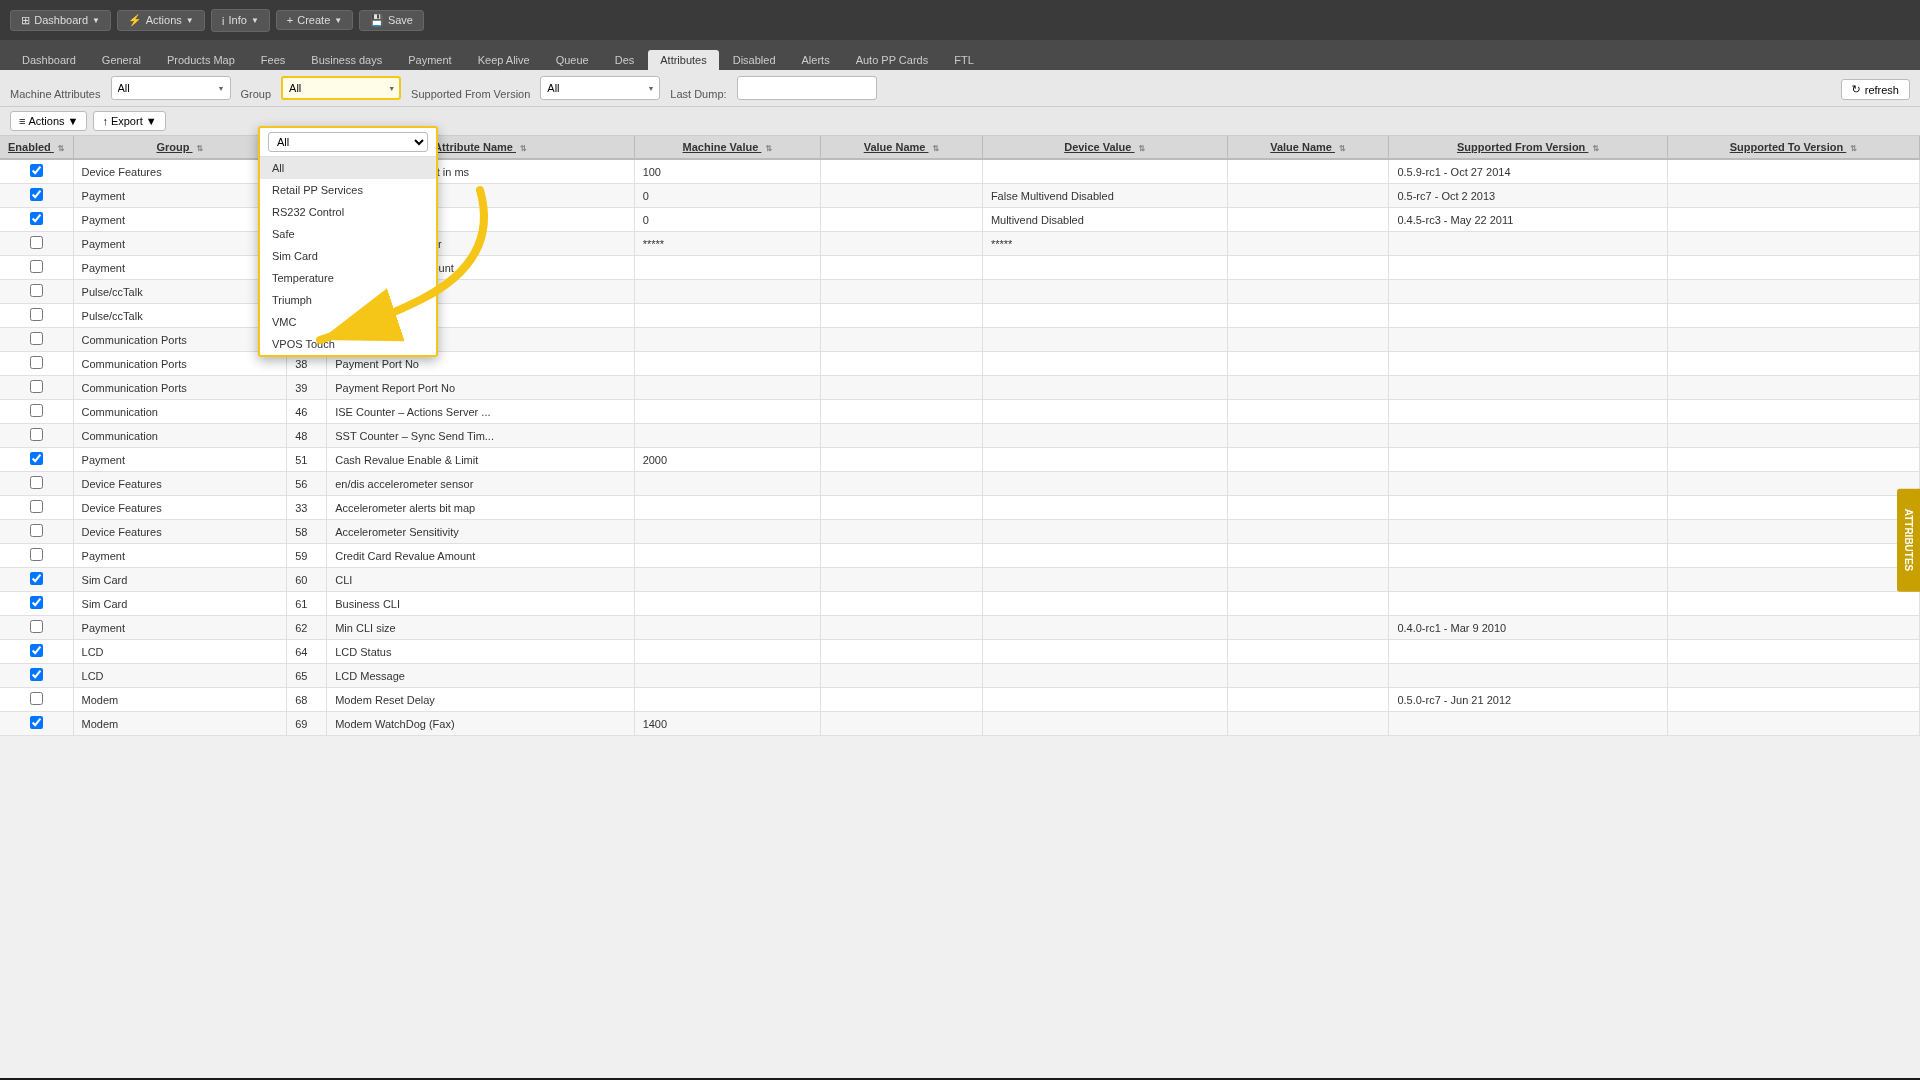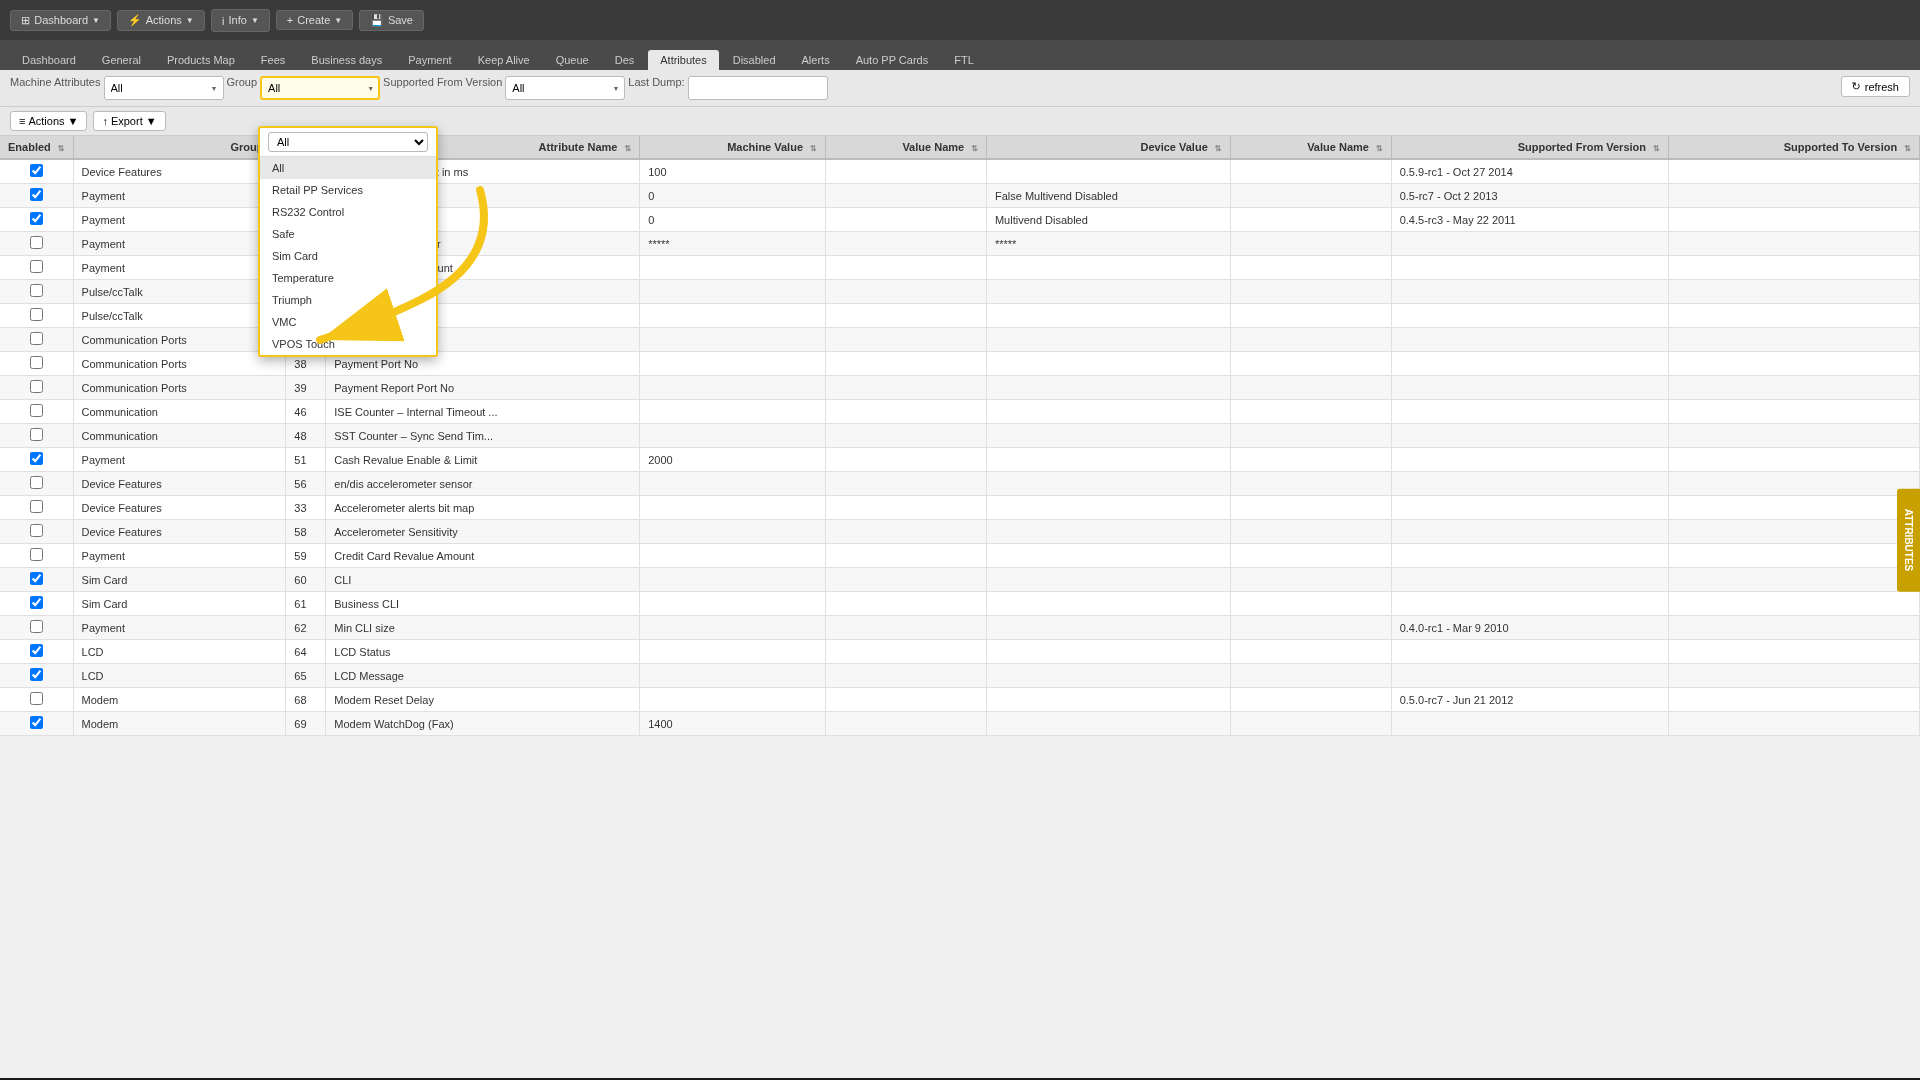--- a/index.html
+++ b/index.html
@@ -58,22 +58,22 @@
       background: #e8e8e8;
       color: #333;
       font-weight: 500;
     }
 
     
     .filter-bar {
       background: #e8e8e8;
       padding: 6px 10px;
       display: flex;
-      align-items: flex-start;
-      gap: 3px;
+      align-items: flex-end;
+      gap: 10px;
       border-bottom: 1px solid #ccc;
     }
     .filter-label {
       font-size: 11px;
       color: #555;
     }
     .filter-select {
       height: 24px;
       border: 1px solid #bbb;
       background: white;
@@ -144,26 +144,27 @@
       font-size: 11px;
     }
     thead tr {
       background: #d8d8d8;
       position: sticky;
       top: 0;
       z-index: 5;
     }
     thead th {
       padding: 5px 8px;
-      text-align: right;
+      text-align: center;
       font-weight: 600;
       color: #333;
       border-right: 1px solid #bbb;
       border-bottom: 2px solid #bbb;
       white-space: nowrap;
+      text-decoration: underline;
     }
     thead th .sort-icon {
       display: inline-block;
       font-size: 8px;
       color: #888;
       margin-left: 4px;
     }
     tbody tr {
       background: white;
       border-bottom: 1px solid #e0e0e0;
@@ -492,21 +493,21 @@
       <td></td>
       <td></td>
       <td></td>
     </tr>
         <tr>
       <td class="cb-cell">
         <input type="checkbox" style="">
       </td>
       <td>Communication</td>
       <td>46</td>
-      <td>ISE Counter – Internal Timeout ...</td>
+      <td>ISE Counter – Actions Server ...</td>
       <td></td>
       <td></td>
       <td></td>
       <td></td>
       <td></td>
       <td></td>
     </tr>
         <tr>
       <td class="cb-cell">
         <input type="checkbox" style="">

